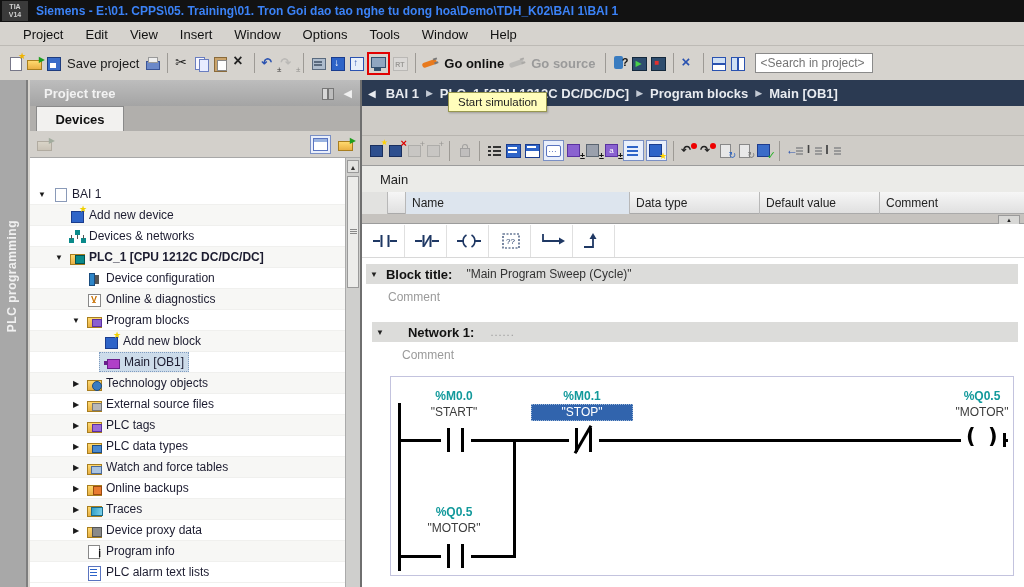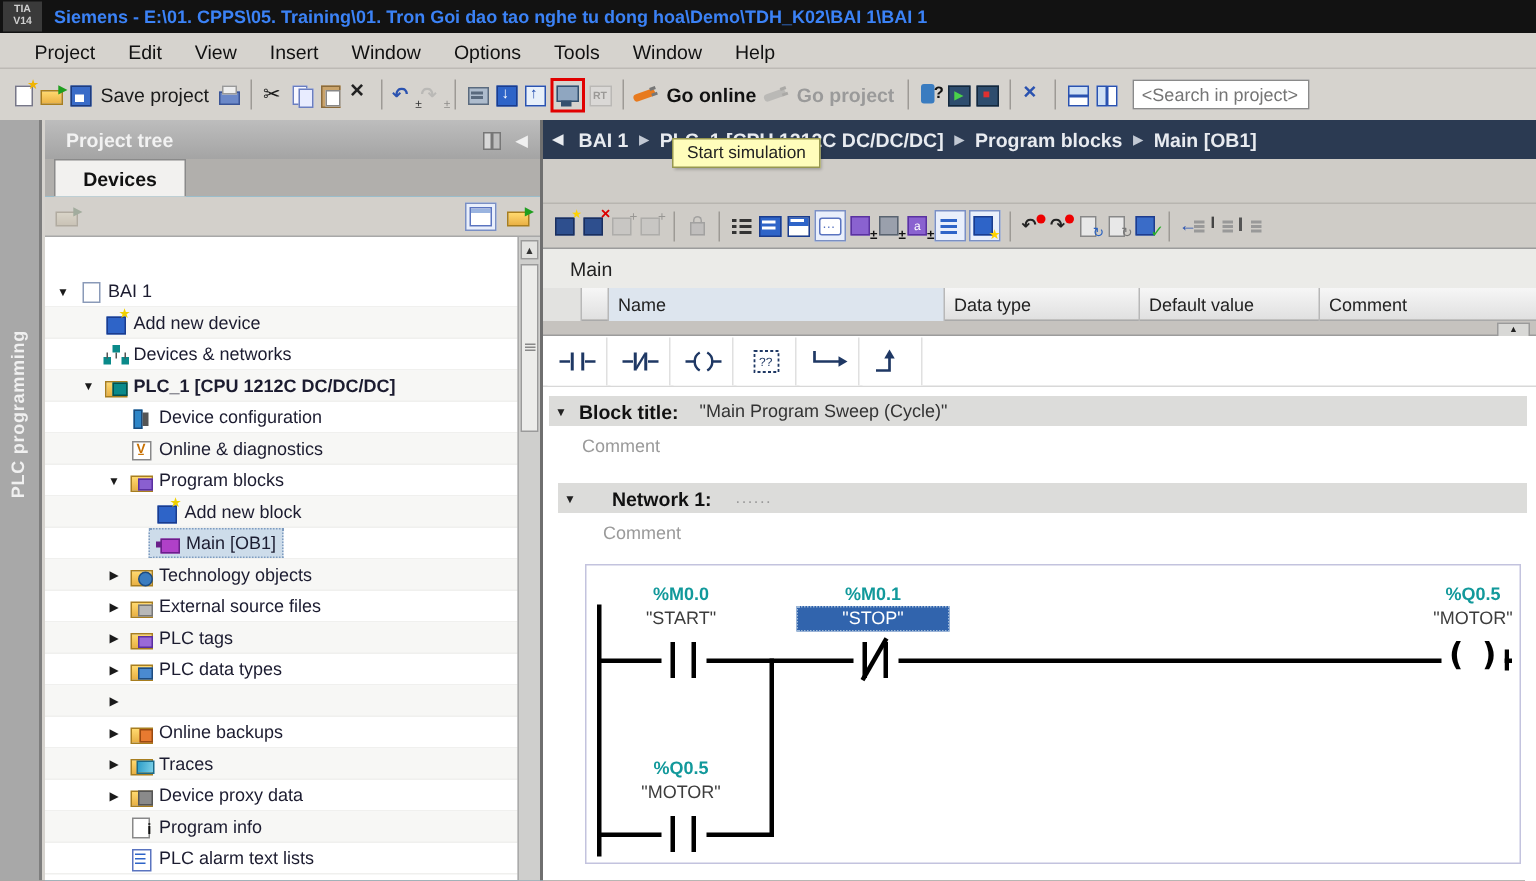--- a/index.html
+++ b/index.html
@@ -138,21 +138,21 @@
   .t-info::before{content:"";left:2px;top:1px;width:10px;height:12px;background:#fff;border:1px solid #888;}
   .t-info::after{content:"i";color:#111;font-weight:700;font-size:10px;right:1px;bottom:0;}
   .t-alarm::before{content:"";left:2px;top:1px;width:11px;height:13px;background:#fff;border:1px solid #5a74c0;}
   .t-alarm::after{content:"";left:4px;top:4px;width:7px;height:1px;background:#2e64c8;box-shadow:0 3px #2e64c8,0 6px #2e64c8;}
 
   
   .side-strip{position:absolute;left:0;top:80px;width:28px;height:507px;background:#a8a8a8;border-right:2px solid #7e7e7e;}
   .strip-text{position:absolute;left:5px;top:140px;writing-mode:vertical-rl;transform:rotate(180deg);color:#f0f0f0;font-weight:bold;font-size:12px;letter-spacing:.5px;}
 
   
-  .ptree{position:absolute;left:30px;top:80px;width:332px;height:507px;background:#0ea5e9;border-right:2px solid #6f6f6f;padding-left:28px;}
+  .ptree{position:absolute;left:30px;top:80px;width:332px;height:507px;background:#fef9c3;border-right:2px solid #6f6f6f;padding-left:28px;}
   .pt-header{position:absolute;left:0;top:0;width:100%;height:26px;background:linear-gradient(#bdbdbd,#a4a4a4);display:flex;align-items:center;padding:0 8px 0 14px;}
   .pt-header .ttl{color:#f2f2f2;font-weight:bold;font-size:13px;flex:1;}
   .hd-panes{position:relative;width:16px;height:15px;display:inline-block;margin-right:8px;}
   .hd-panes::before{content:"";position:absolute;left:2px;top:2px;width:4px;height:10px;background:#d8d8d8;border:1px solid #777;}
   .hd-panes::after{content:"";position:absolute;left:8px;top:2px;width:4px;height:10px;background:#bdbdbd;border:1px solid #777;}
   .hd-collapse{color:#f0f0f0;font-size:11px;}
   .pt-tabs{position:absolute;left:0;top:26px;width:100%;height:25px;background:#b1afac;}
   .pt-tab{position:absolute;left:6px;top:0;width:88px;height:25px;background:#f2f1ef;border:1px solid #8a8a8a;border-bottom:none;display:flex;align-items:center;justify-content:center;font-weight:bold;font-size:13px;color:#111;}
   .pt-toolbar{position:absolute;left:0;top:51px;width:100%;height:27px;background:#d3d0cb;border-bottom:1px solid #a8a8a8;display:flex;align-items:center;padding:0 6px;}
   .pt-toolbar .spacer{flex:1;}
@@ -282,21 +282,21 @@
         <span class="gi k-rt dim"></span>
       </span>
       <span class="tsep"></span>
       <span class="tool">
         <span class="gi k-plug-on"></span>
       </span>
       <span class="tlabel2 bold">Go online</span>
       <span class="tool">
         <span class="gi k-plug-off dim"></span>
       </span>
-      <span class="tlabel2 dim">Go project</span>
+      <span class="tlabel2 dim">Go source</span>
       <span class="tsep"></span>
       <span class="tool">
         <span class="gi k-diag"></span>
       </span>
       <span class="tool">
         <span class="gi k-startcpu"></span>
       </span>
       <span class="tool">
         <span class="gi k-stopcpu"></span>
       </span>
@@ -425,20 +425,24 @@
         </div>
         <div class="trow" style="padding-left: 40px;">
           <span class="arrow">▶</span>
           <span class="wrap">
             <span class="ti t-folder b-types"></span>
             <span class="tlabel">PLC data types</span>
           </span>
         </div>
         <div class="trow alt" style="padding-left: 40px;">
           <span class="arrow">▶</span>
+          <span class="wrap">
+            <span class="ti t-folder b-watch"></span>
+            <span class="tlabel">Watch and force tables</span>
+          </span>
         </div>
         <div class="trow" style="padding-left: 40px;">
           <span class="arrow">▶</span>
           <span class="wrap">
             <span class="ti t-folder b-backup"></span>
             <span class="tlabel">Online backups</span>
           </span>
         </div>
         <div class="trow alt" style="padding-left: 40px;">
           <span class="arrow">▶</span>

